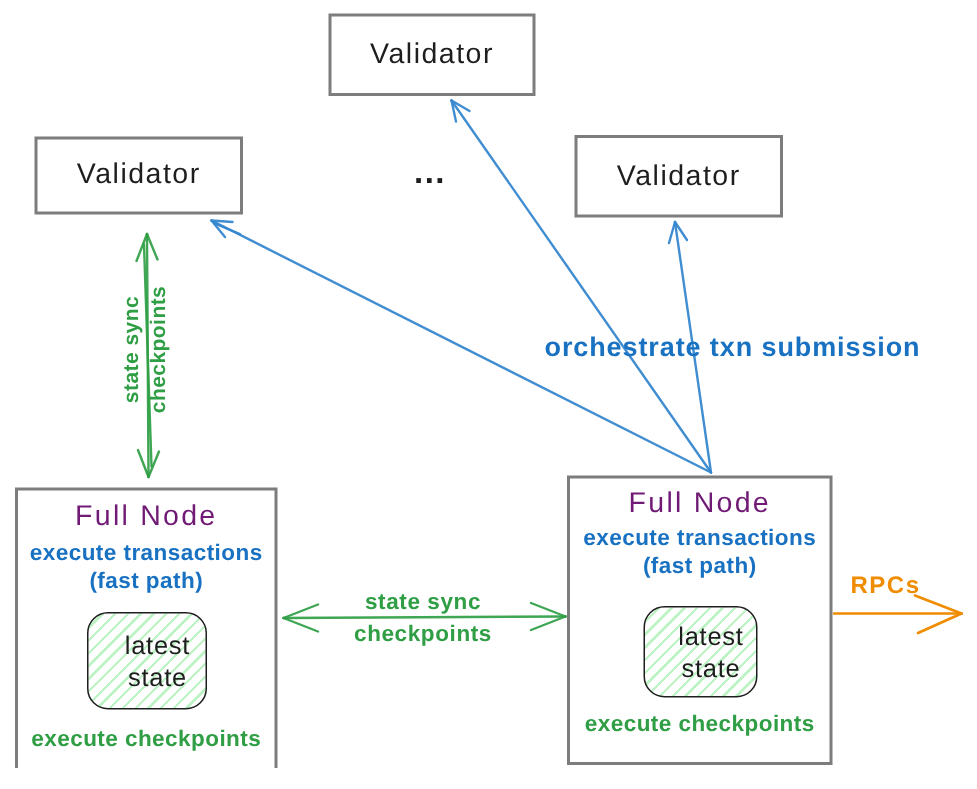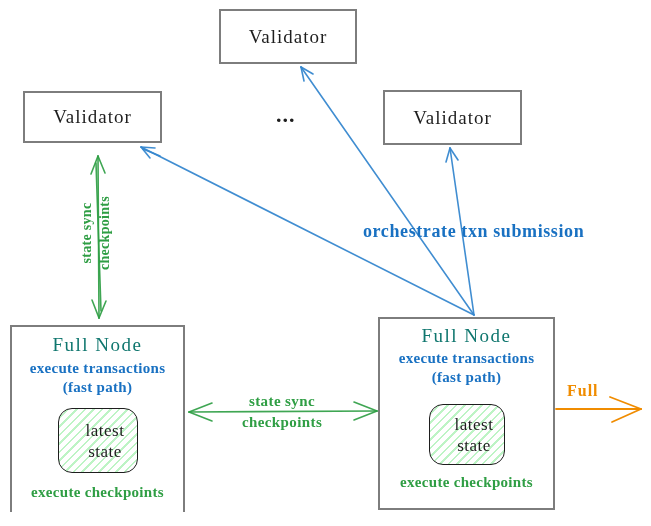--- a/index.html
+++ b/index.html
@@ -1,31 +1,31 @@
 <!DOCTYPE html>
 <html><head>
 <meta charset="utf-8">
 <style>
   html,body{margin:0;padding:0;background:#ffffff;}
   .stage{
     position:relative;width:651px;height:512px;background:#ffffff;overflow:hidden;
-    font-family:Liberation Serif, serif;color:#1e1e1e;
+    font-family:Liberation Sans, sans-serif;color:#1e1e1e;
   }
   .arrows{position:absolute;left:0;top:0;pointer-events:none;}
   .arrows path{fill:none;stroke-linecap:round;stroke-linejoin:round;}
   .st-green{stroke:#2f9e44;stroke-width:1.6;opacity:.92;}
   .st-blue{stroke:#3687cf;stroke-width:1.6;opacity:.95;}
   .st-orange{stroke:#f08c00;stroke-width:1.8;}
   .box{
     position:absolute;background:#ffffff;border:2px solid #7d7d7d;box-sizing:border-box;
   }
   .validator{display:flex;align-items:center;justify-content:center;}
   .validator span{font-size:19px;letter-spacing:1px;font-weight:500;}
   .fullnode .fn-text{position:absolute;left:0;right:0;text-align:center;white-space:nowrap;}
-  .fn-title{font-size:19px;letter-spacing:1.5px;font-weight:500;color:#0f766e;}
+  .fn-title{font-size:19px;letter-spacing:1.5px;font-weight:500;color:#701a75;}
   .txt-blue{color:#1971c2;font-weight:600;font-size:15px;letter-spacing:.3px;}
   .txt-green{color:#2f9e44;font-weight:600;font-size:15px;letter-spacing:.3px;}
   .statebox{
     position:absolute;box-sizing:border-box;border:1.6px solid #1e1e1e;border-radius:14px;
     background:repeating-linear-gradient(135deg, rgba(178,242,187,.85) 0px, rgba(178,242,187,.85) 1.6px, rgba(255,255,255,0) 1.6px, rgba(255,255,255,0) 6px) #ffffff;
     display:flex;flex-direction:column;align-items:center;justify-content:center;padding-left:14px;
   }
   .statebox span{font-size:17px;line-height:21px;color:#1e1e1e;font-weight:500;letter-spacing:.5px;}
   .lbl{position:absolute;white-space:nowrap;}
   .lbl-orchestrate{color:#1971c2;font-size:18px;font-weight:600;letter-spacing:.6px;}
@@ -122,15 +122,15 @@
   <div class="lbl lbl-sync-rot" style="left:22px;top:214px">
     <div>state sync</div>
     <div>checkpoints</div>
   </div>
 
   <div class="lbl lbl-sync-mid" style="left:192px;top:393px">state sync</div>
   <div class="lbl lbl-sync-mid" style="left:192px;top:414px">checkpoints</div>
 
   <div class="lbl lbl-orchestrate" style="left:363px;top:221px">orchestrate txn submission</div>
 
-  <div class="lbl lbl-rpcs" style="left:567px;top:382px">Full</div>
+  <div class="lbl lbl-rpcs" style="left:567px;top:382px">RPCs</div>
 
 </div>
 
 </body></html>

